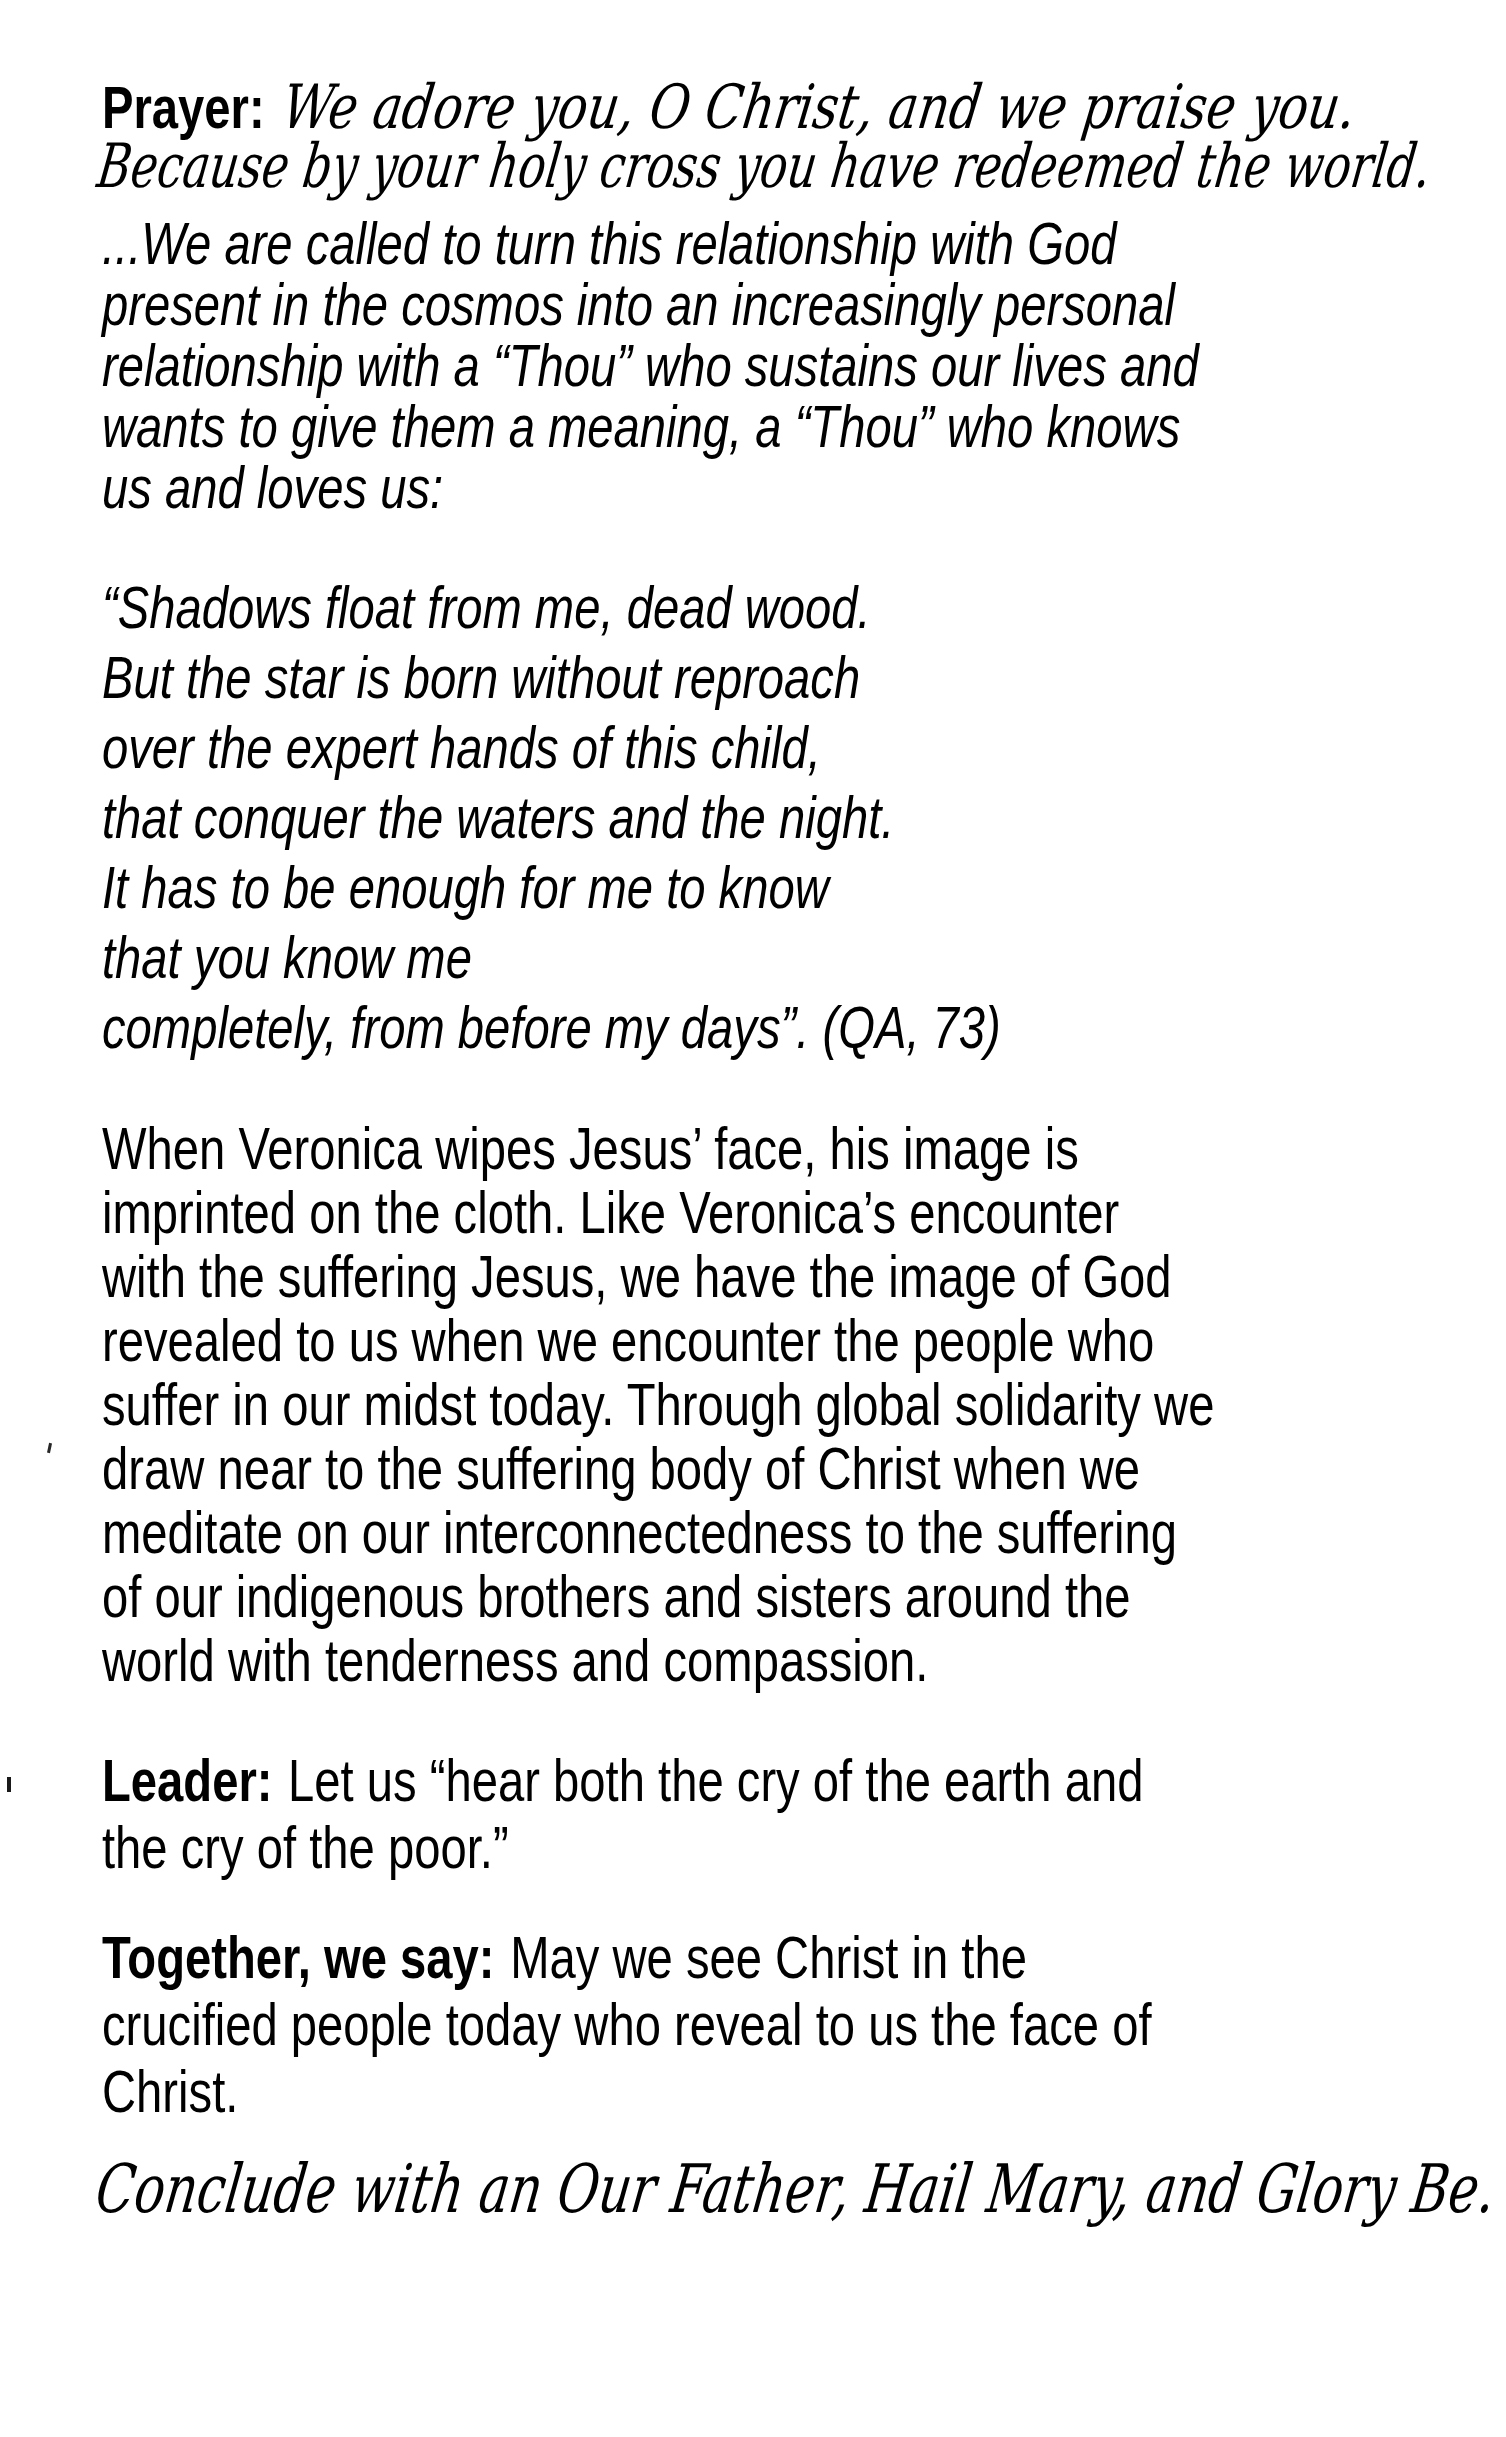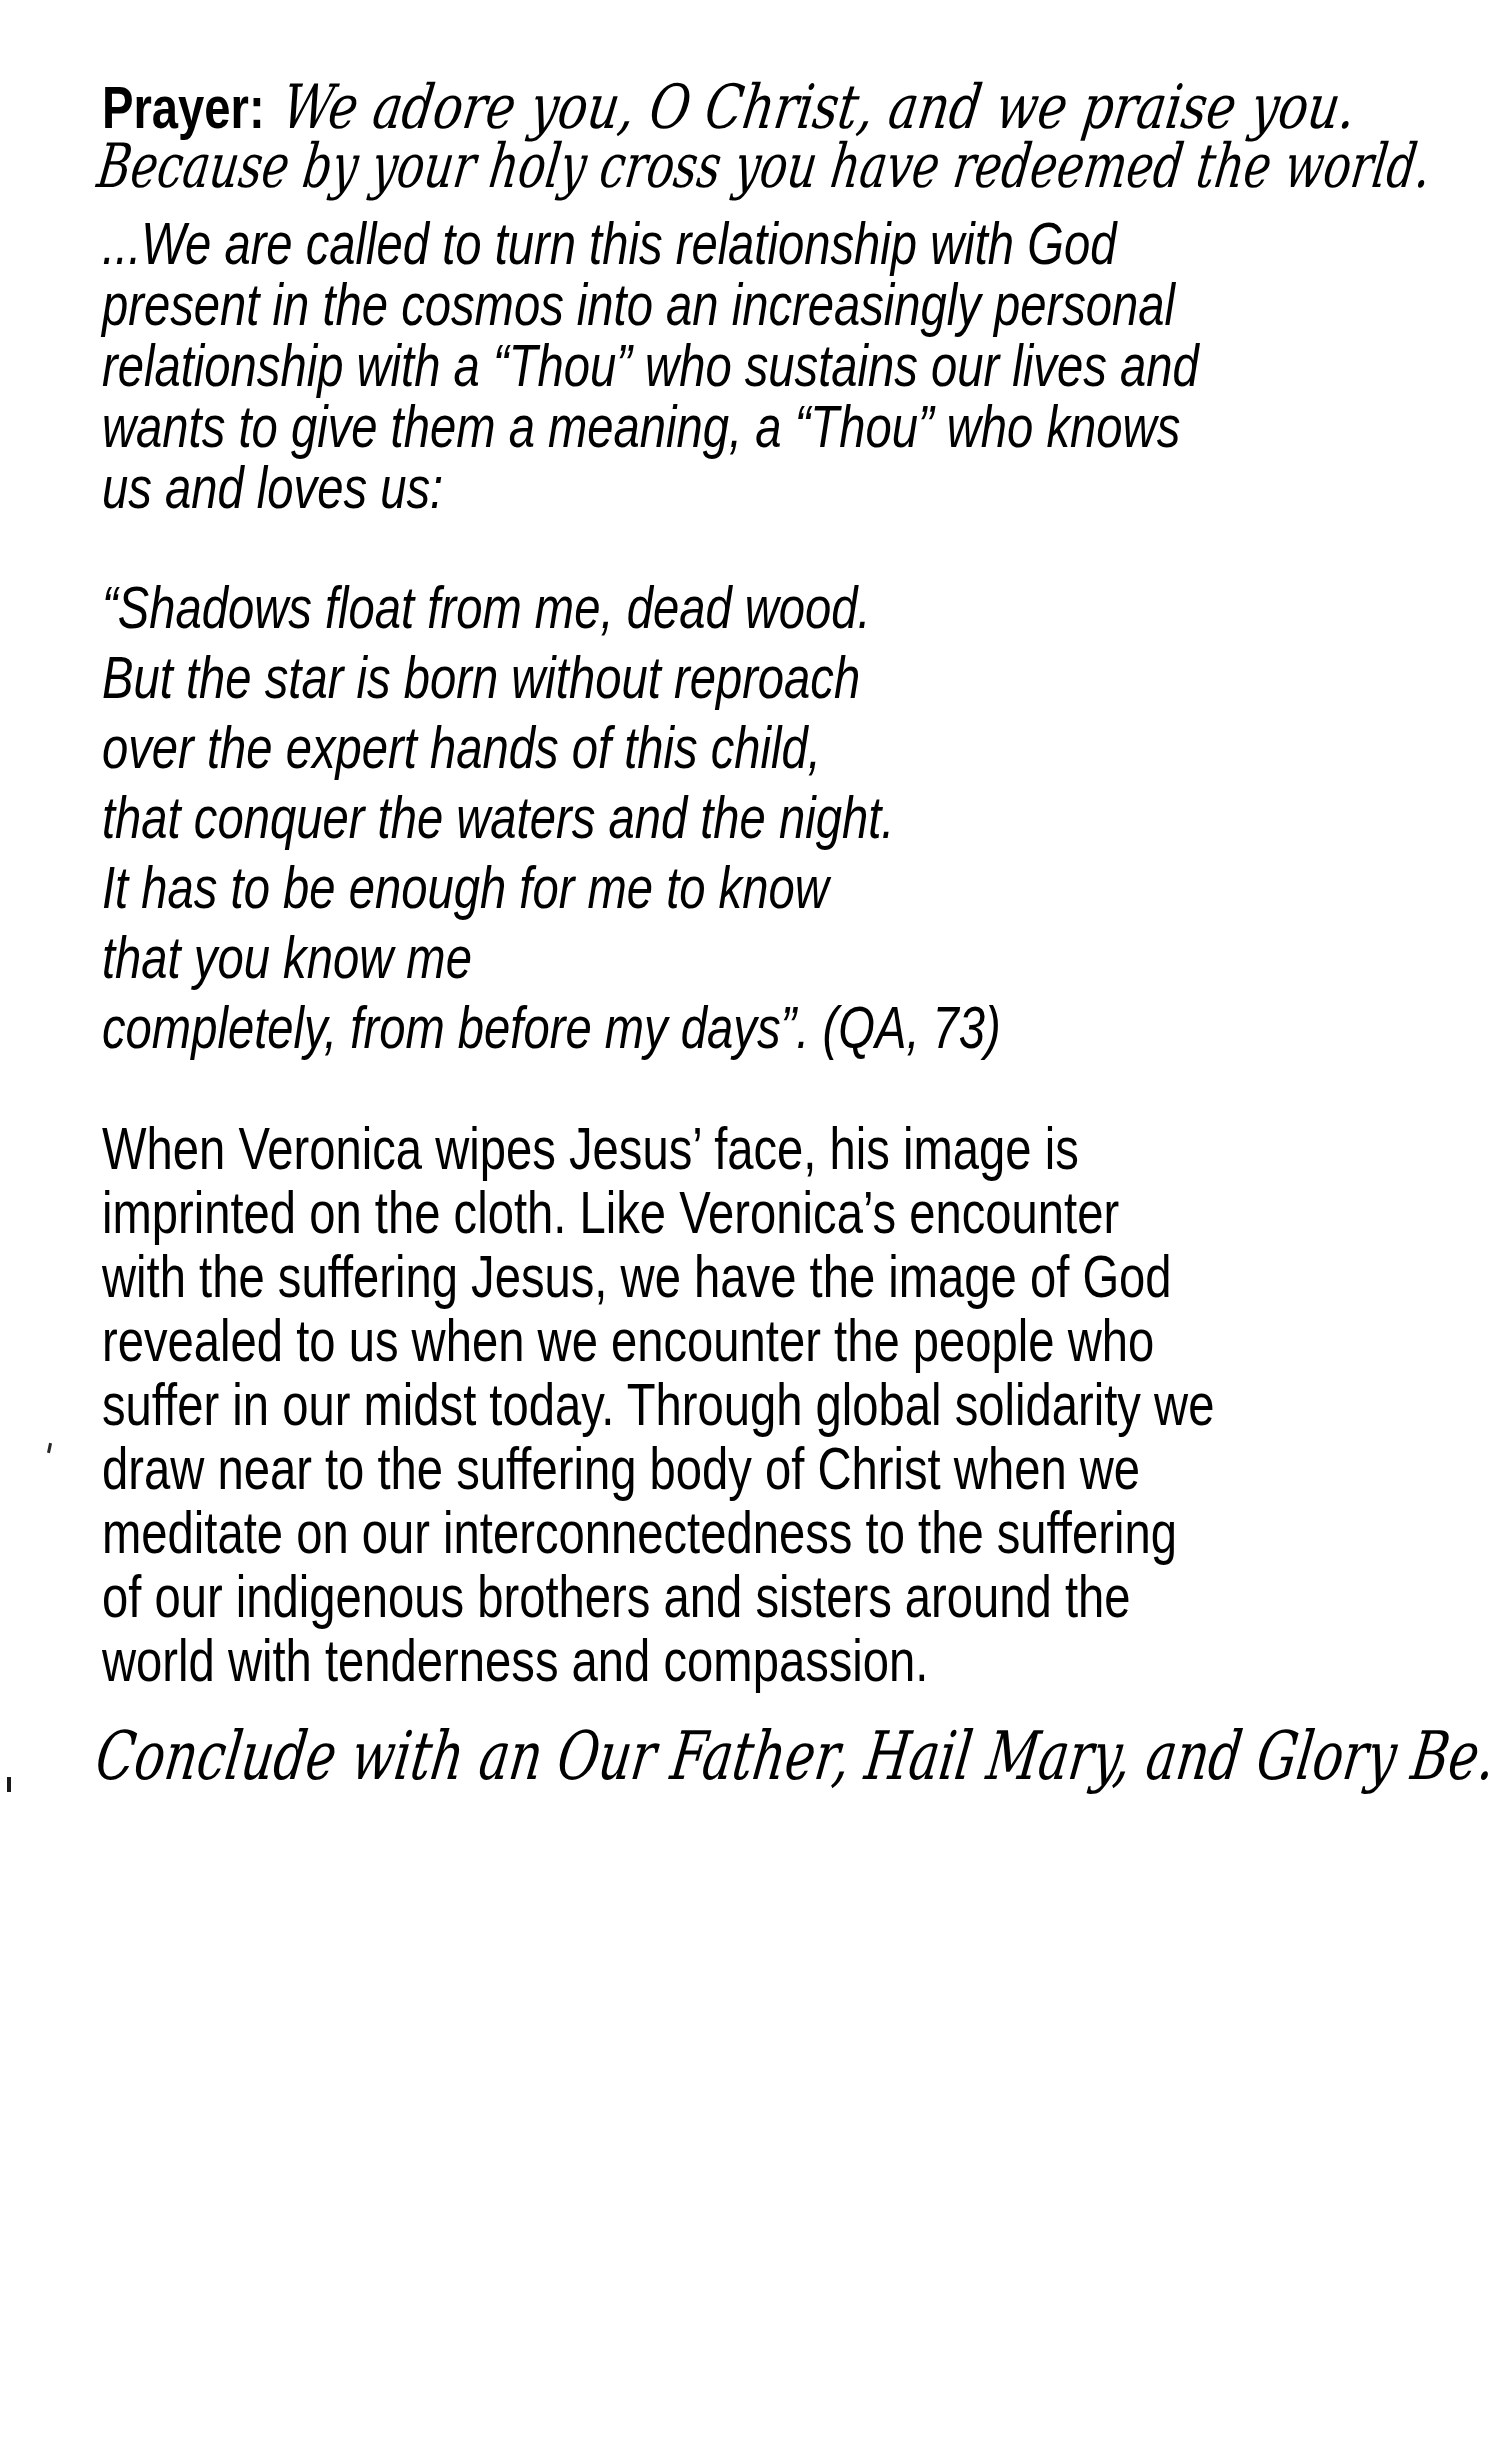--- a/index.html
+++ b/index.html
@@ -133,21 +133,30 @@
     <div class="ln">imprinted on the cloth. Like Veronica’s encounter</div>
     <div class="ln">with the suffering Jesus, we have the image of God</div>
     <div class="ln">revealed to us when we encounter the people who</div>
     <div class="ln">suffer in our midst today. Through global solidarity we</div>
     <div class="ln">draw near to the suffering body of Christ when we</div>
     <div class="ln">meditate on our interconnectedness to the suffering</div>
     <div class="ln">of our indigenous brothers and sisters around the</div>
     <div class="ln">world with tenderness and compassion.</div>
   </section>
 
+  <section class="leader-block">
+    <div class="ln"><span class="bold lbl">Leader:</span><span>Let us “hear both the cry of the earth and</span></div>
+    <div class="ln">the cry of the poor.”</div>
+  </section>
 
+  <section class="together-block">
+    <div class="ln"><span class="bold lbl">Together, we say:</span><span>May we see Christ in the</span></div>
+    <div class="ln">crucified people today who reveal to us the face of</div>
+    <div class="ln">Christ.</div>
+  </section>
 
   <section class="conclude-block">
     <div class="ln">Conclude with an Our Father, Hail Mary, and Glory Be.</div>
   </section>
 
   <div class="artifact a1"></div>
   <div class="artifact a2"></div>
 
 </div>
 

